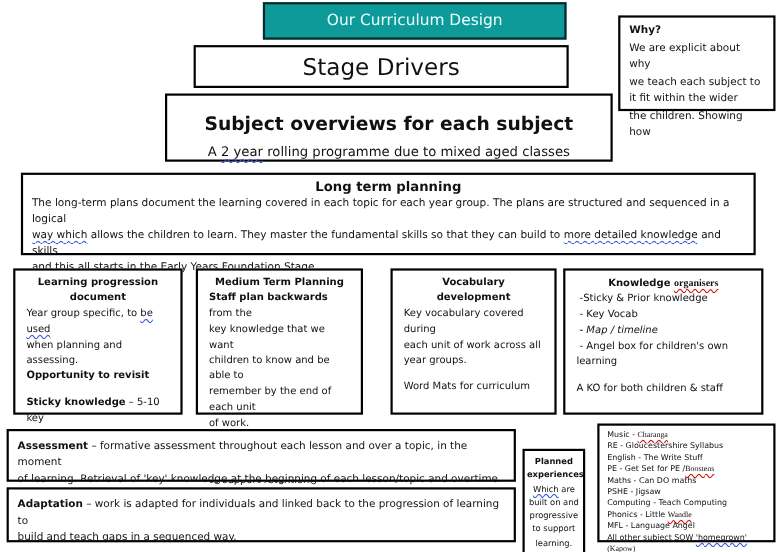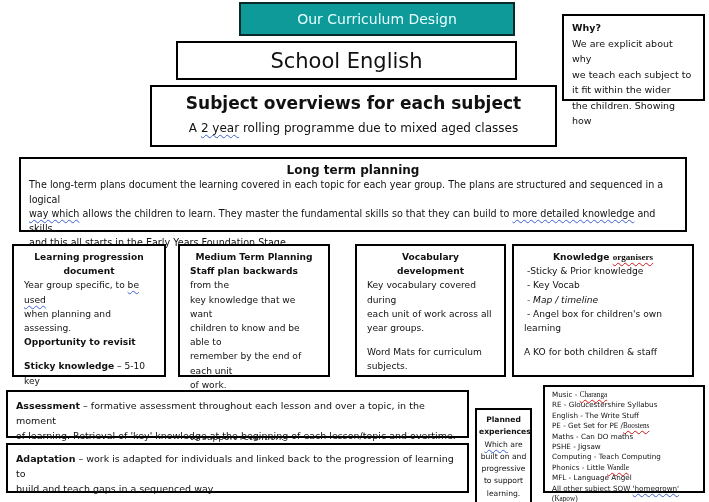--- a/index.html
+++ b/index.html
@@ -21,21 +21,21 @@
     background:#0f9a9a; border:2px solid #0a2a2a;
     color:#e8ffff; font-size:14px; line-height:30px; text-align:center;
   }
   #drivers {
     left:176px; top:41px; width:341px; height:39px;
     font-size:21px; line-height:36px; text-align:center;
   }
   #overviews {
     left:150px; top:85px; width:407px; height:62px; text-align:center;
   }
-  #overviews .t { font-size:17px; font-weight:bold; margin-top:6px; }
+  #overviews .t { font-size:17px; font-weight:bold; margin-top:16px; }
   #overviews .s { font-size:12px; margin-top:8px; }
 
   #why {
     left:562px; top:14px; width:143px; height:87px;
     padding:4px 8px; font-size:9.5px; line-height:15.5px;
   }
   #why .h { font-weight:bold; }
 
   #ltp {
     left:19px; top:157px; width:668px; height:75px;
@@ -57,21 +57,21 @@
   #schemes { left:543px; top:385px; width:162px; height:108px; padding:3px 7px; font-size:7.2px; line-height:10.4px; }
 </style>
 </head>
 <body>
 
 <div class="box" id="banner">
   <span>Our Curriculum Design</span>
 </div>
 
 <div class="box" id="drivers">
-  <span>School English</span>
+  <span>Stage Drivers</span>
 </div>
 
 <div class="box" id="overviews">
   <div class="t">Subject overviews for each subject</div>
   <div class="s"><span>A </span><span class="wavy">2 year</span><span> rolling programme due to mixed aged classes</span></div>
 </div>
 
 <div class="box" id="why">
   <div class="h">Why?</div>
   <div>We are explicit about why</div>
@@ -111,21 +111,20 @@
   <div>to support retention.</div>
 </div>
 
 <div class="box mid" id="vocab">
   <div class="h">Vocabulary development</div>
   <div>Key vocabulary covered during</div>
   <div>each unit of work across all</div>
   <div>year groups.</div>
   <div class="gap"></div>
   <div>Word Mats for curriculum</div>
-  <div>subjects.</div>
 </div>
 
 <div class="box mid" id="ko">
   <div class="h"><span>Knowledge </span><span class="wavy-red">organisers</span></div>
   <div style="white-space:pre"> -Sticky &amp; Prior knowledge</div>
   <div style="white-space:pre"> - Key Vocab</div>
   <div style="white-space:pre;font-style:italic"> - Map / timeline</div>
   <div style="white-space:pre"> - Angel box for children's own</div>
   <div>learning</div>
   <div class="gap"></div>

